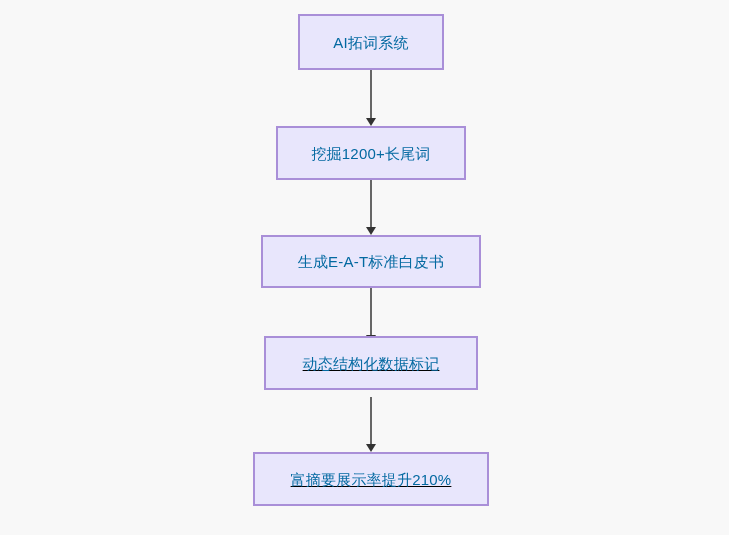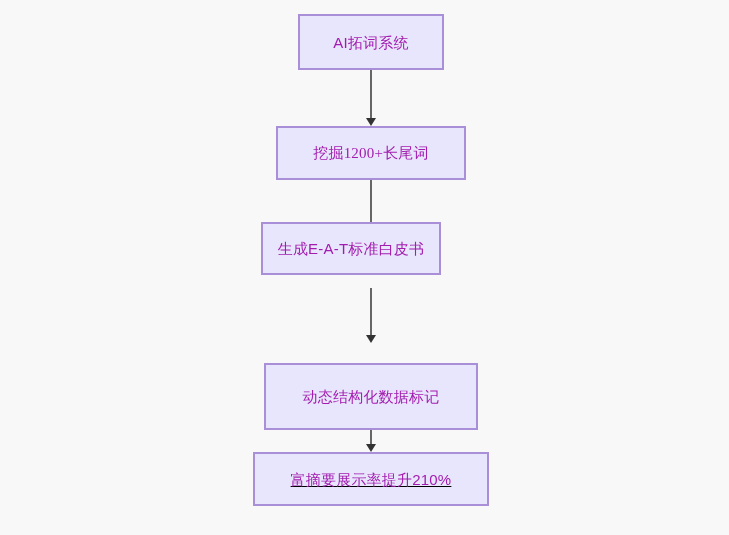--- a/index.html
+++ b/index.html
@@ -27,21 +27,21 @@
     box-sizing: border-box;
     border: 2px solid #a98fd8;
     background: #e8e6fc;
     border-radius: 0;
     display: flex;
     align-items: center;
     justify-content: center;
     z-index: 2;
   }
   .node-label {
-    color: #a21caf;
+    color: #0369a1;
     font-size: 15px;
     line-height: 1;
     letter-spacing: 0.2px;
     white-space: nowrap;
     font-weight: 400;
   }
 
   
   .edge {
     position: absolute;
@@ -89,29 +89,29 @@
 
   <div class="edge" style="left:361px; top:397px; width:20px; height:55px;">
     <div class="edge-line" style="height:47px;"></div>
     <div class="edge-arrow"></div>
   </div>
 
   <div class="node" style="left:298px; top:14px; width:146px; height:56px;">
     <span class="node-label">AI拓词系统</span>
   </div>
 
-  <div class="node" style="left:276px; top:126px; width:190px; height:54px;font-family:Liberation Serif, serif;">
+  <div class="node" style="left:276px; top:126px; width:190px; height:54px;">
     <span class="node-label">挖掘1200+长尾词</span>
   </div>
 
-  <div class="node" style="left:261px; top:222px; width:180px; height:53px;">
+  <div class="node" style="left:261px; top:235px; width:220px; height:53px;">
     <span class="node-label">生成E-A-T标准白皮书</span>
   </div>
 
-  <div class="node" style="left:264px; top:363px; width:214px; height:67px;">
+  <div class="node" style="left:264px; top:336px; width:214px; height:54px;text-decoration:underline;">
     <span class="node-label">动态结构化数据标记</span>
   </div>
 
   <div class="node" style="left:253px; top:452px; width:236px; height:54px;text-decoration:underline;">
     <span class="node-label">富摘要展示率提升210%</span>
   </div>
 
 </div>
 
 </body></html>

